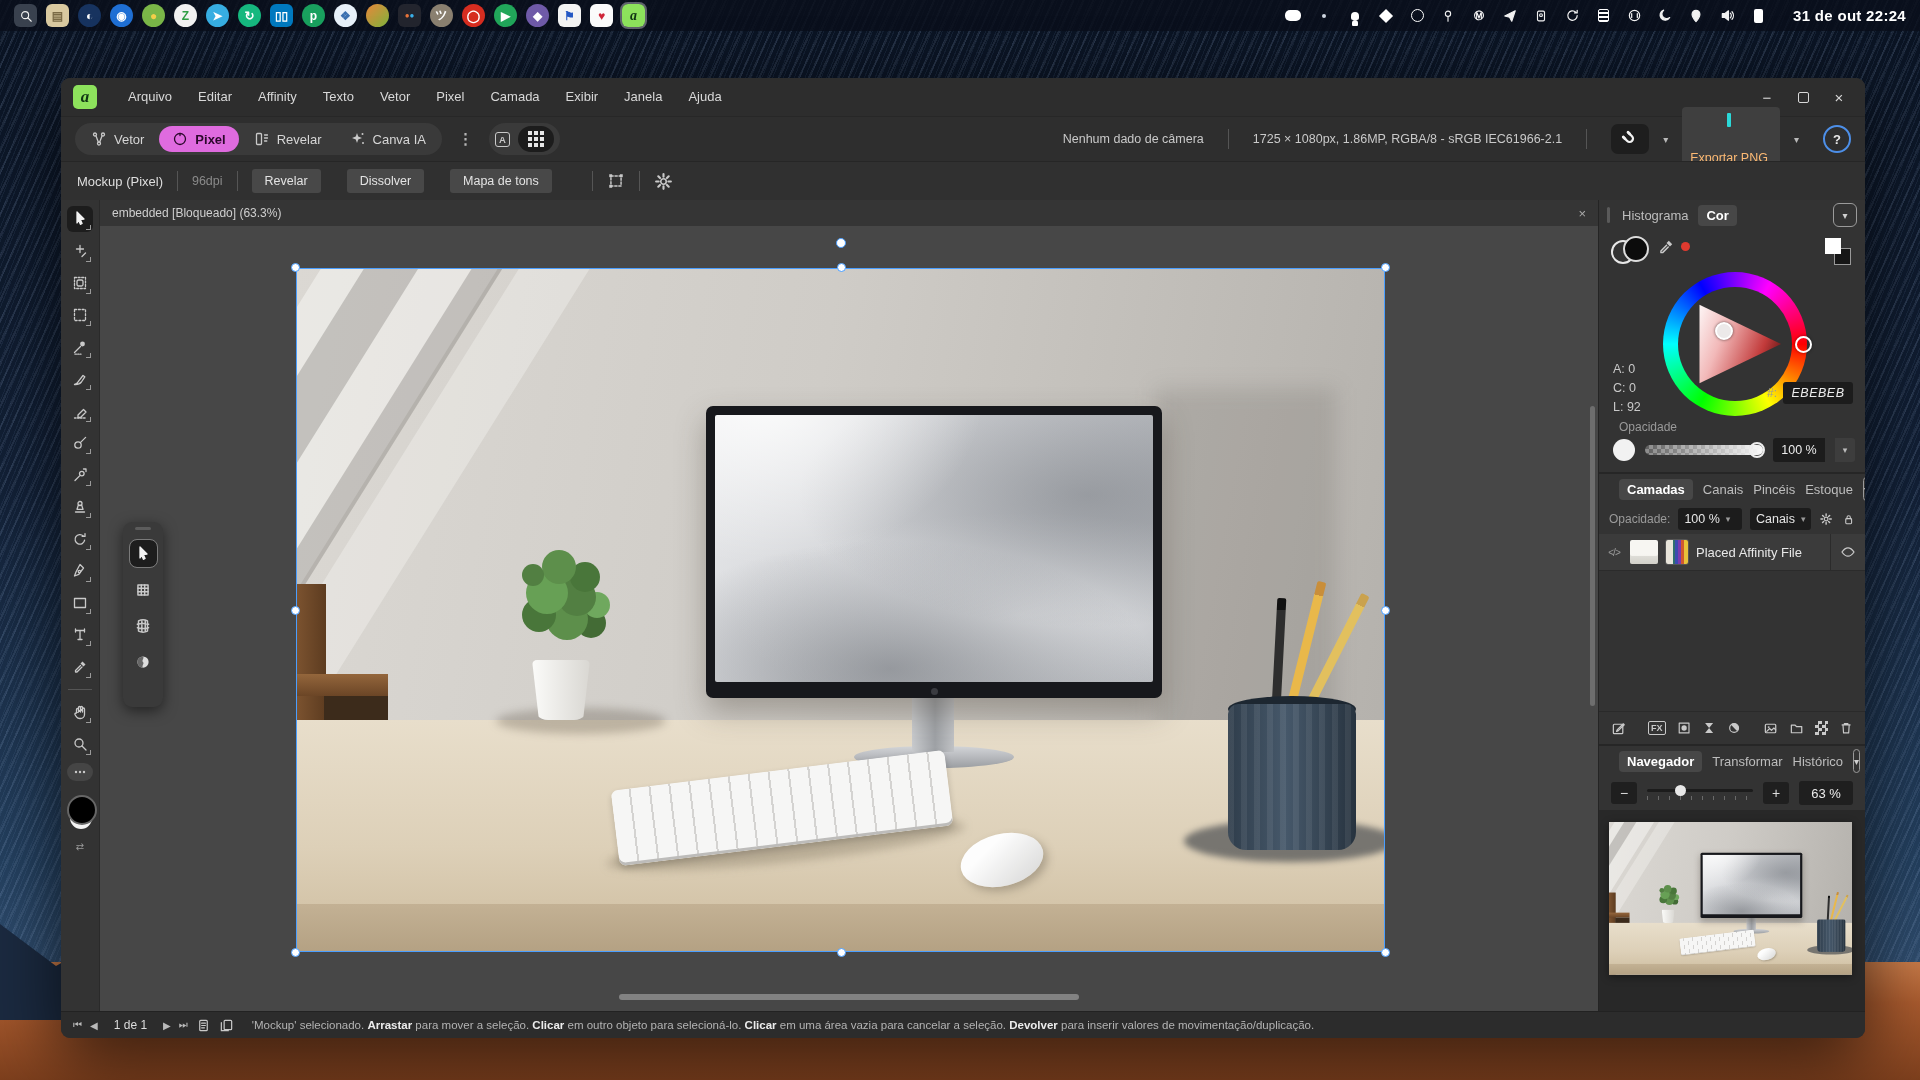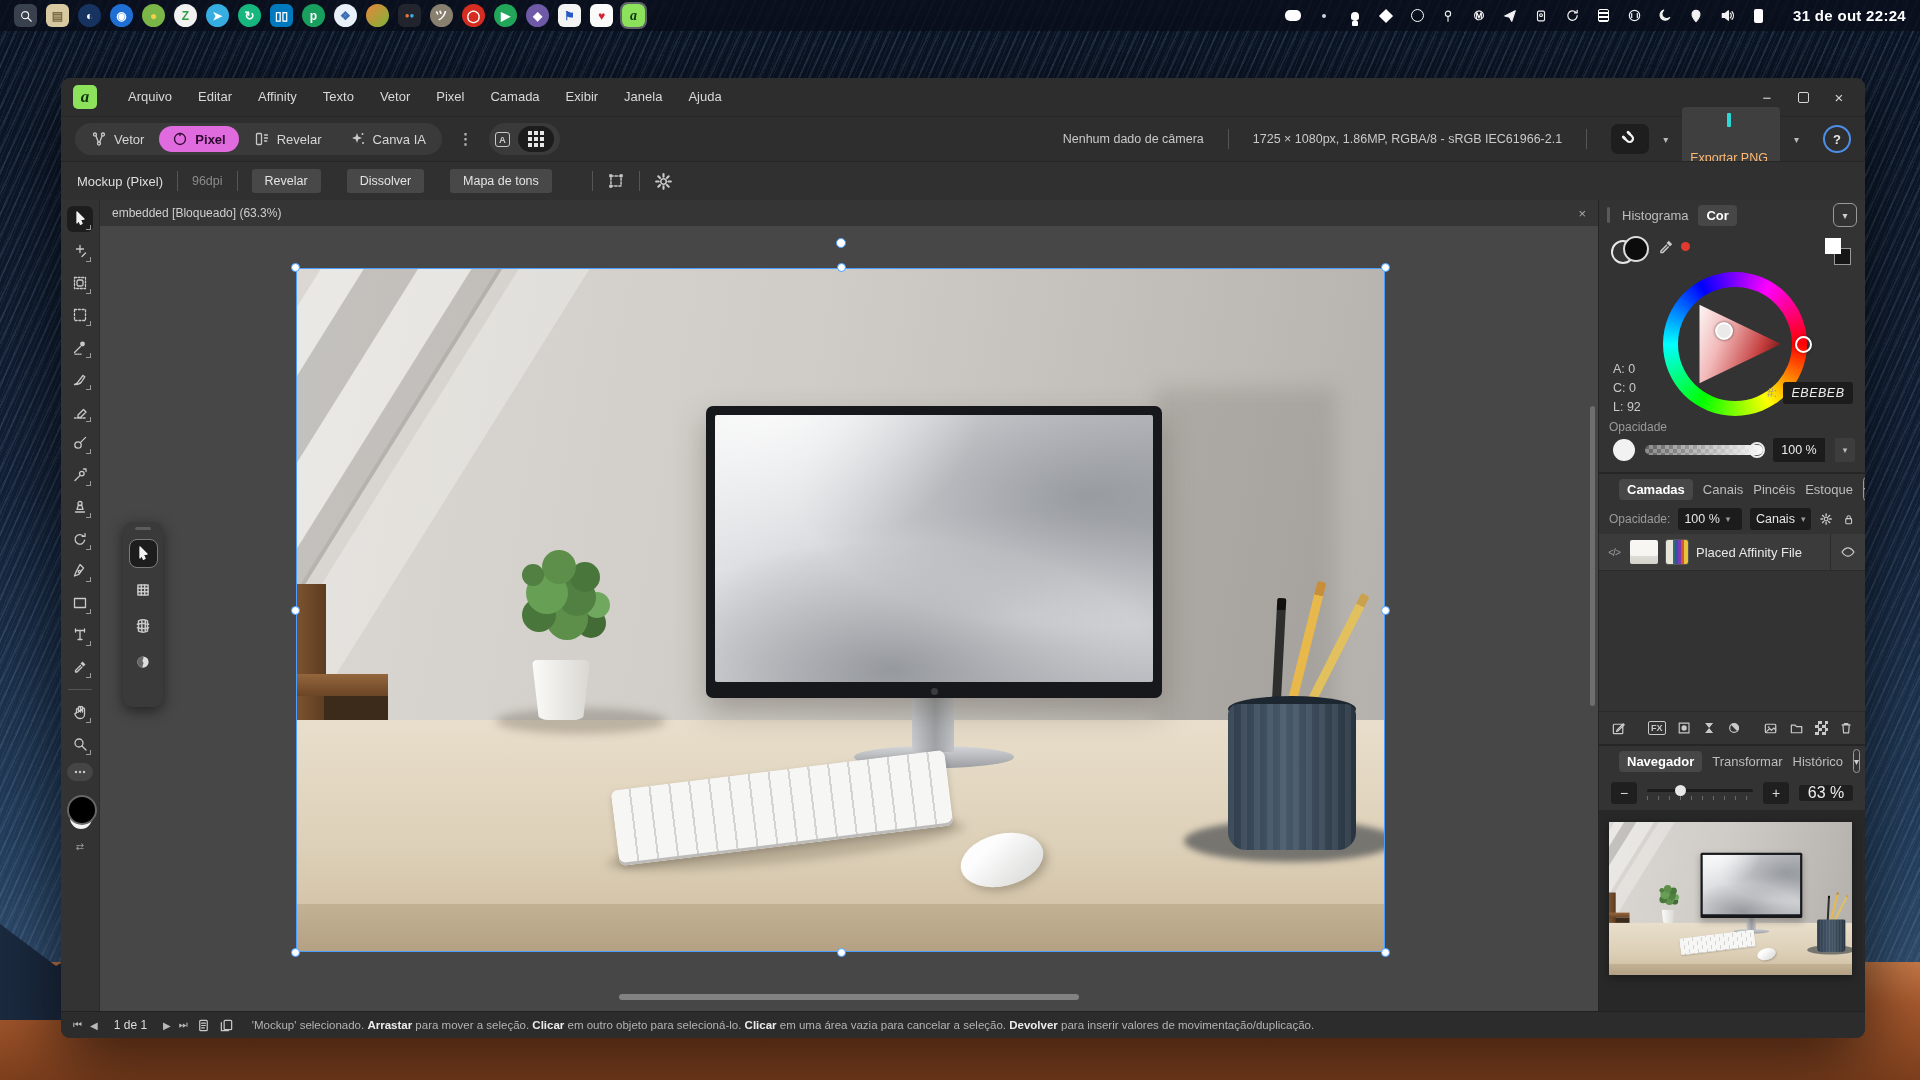--- a/index.html
+++ b/index.html
@@ -173,21 +173,21 @@
   .cw-ic2{position:absolute;left:24px;top:6px;width:22px;height:22px;border-radius:50%;background:#0c0c0c;border:2px solid #ddd;}
   .reddot{position:absolute;left:82px;top:12px;width:9px;height:9px;border-radius:50%;background:#e03a2f;}
   .sampler{position:absolute;left:58px;top:8px;}
   .sqback{position:absolute;right:14px;top:18px;width:15px;height:15px;background:#161616;border:1.5px solid #999;}
   .sqfront{position:absolute;right:24px;top:8px;width:16px;height:16px;background:#fff;}
   .acl{position:absolute;left:14px;top:130px;font-size:12.5px;color:#c9c9c9;line-height:19px;}
   .hexrow{position:absolute;right:12px;top:152px;display:flex;align-items:center;gap:6px;}
   .hexlabel{font-size:12px;color:#9a9a9a;}
   .hexbox{width:70px;height:22px;background:#1c1c1c;border-radius:3px;color:#ececec;font-size:12.5px;
     display:flex;align-items:center;justify-content:center;letter-spacing:.5px;font-style:italic;}
-  .oplabel{position:absolute;left:10px;top:190px;font-size:12px;color:#9a9a9a;}
+  .oplabel{position:absolute;left:20px;top:190px;font-size:12px;color:#9a9a9a;}
   .oprow{position:absolute;left:14px;right:10px;top:208px;display:flex;align-items:center;gap:10px;}
   .opswatch{width:22px;height:22px;border-radius:50%;background:#f2f2f2;}
   .optrack{flex:1;height:10px;border-radius:5px;position:relative;
     background:linear-gradient(to right,rgba(255,255,255,0),rgba(255,255,255,.95)),
       repeating-conic-gradient(#8b8b8b 0 25%,#5f5f5f 0 50%) 0 0/8px 8px;}
   .ophandle{position:absolute;right:-2px;top:-3px;width:16px;height:16px;border-radius:50%;border:2px solid #eee;background:rgba(255,255,255,.15);box-sizing:border-box;}
   .opval{width:52px;height:24px;background:#1c1c1c;border-radius:3px 0 0 3px;color:#ececec;font-size:12.5px;display:flex;align-items:center;justify-content:center;}
   .opchev{width:20px;height:24px;background:#3d3d3d;border-radius:0 3px 3px 0;display:flex;align-items:center;justify-content:center;color:#bbb;font-size:9px;}
   
   .oprow2{height:30px;display:flex;align-items:center;padding:0 10px;gap:8px;flex:0 0 auto;}
@@ -215,21 +215,21 @@
   .checker{width:14px;height:14px;background:repeating-conic-gradient(#c9c9c9 0 25%,transparent 0 50%) 0 0/7px 7px;}
   .lspace{flex:1;}
   
   .zoomrow{height:34px;display:flex;align-items:center;padding:0 12px;gap:10px;flex:0 0 auto;}
   .zbtn{width:26px;height:22px;background:#1f1f1f;border-radius:3px;color:#ddd;font-size:14px;display:flex;align-items:center;justify-content:center;}
   .ztrack{flex:1;position:relative;height:16px;}
   .zline{position:absolute;left:0;right:0;top:4px;height:3px;background:#1c1c1c;border-radius:2px;}
   .zticks{position:absolute;left:0;right:0;top:11px;height:4px;
     background:repeating-linear-gradient(90deg,#6a6a6a 0 1px,transparent 1px 11px);}
   .zhandle{position:absolute;left:26%;top:0;width:11px;height:11px;border-radius:50% 50% 50% 50%;background:#e8e8e8;}
-  .zval{width:54px;height:16px;background:#1f1f1f;border-radius:3px;color:#ececec;font-size:16px;display:flex;align-items:center;justify-content:center;}
+  .zval{width:54px;height:24px;background:#1f1f1f;border-radius:3px;color:#ececec;font-size:13px;display:flex;align-items:center;justify-content:center;}
   .navbody{flex:1;background:#282828;position:relative;overflow:hidden;}
   .thumbwrap{position:absolute;left:10px;top:12px;width:243px;height:153px;overflow:hidden;box-shadow:0 2px 8px rgba(0,0,0,.4);}
   .thumbwrap .scene{transform:scale(0.2232);transform-origin:0 0;width:1089px;height:684px;}
   
   .statusbar{height:26px;background:#2c2c2c;border-top:1px solid #222;display:flex;align-items:center;padding:0 12px;gap:8px;flex:0 0 auto;}
   .navarrow{color:#b9b9b9;font-size:10px;}
   .pagecount{font-size:12px;color:#ddd;margin:0 8px;}
   .statmsg{font-size:11.5px;color:#b3b3b3;margin-left:10px;white-space:nowrap;overflow:hidden;}
   .statmsg b{color:#ececec;}
 </style>

